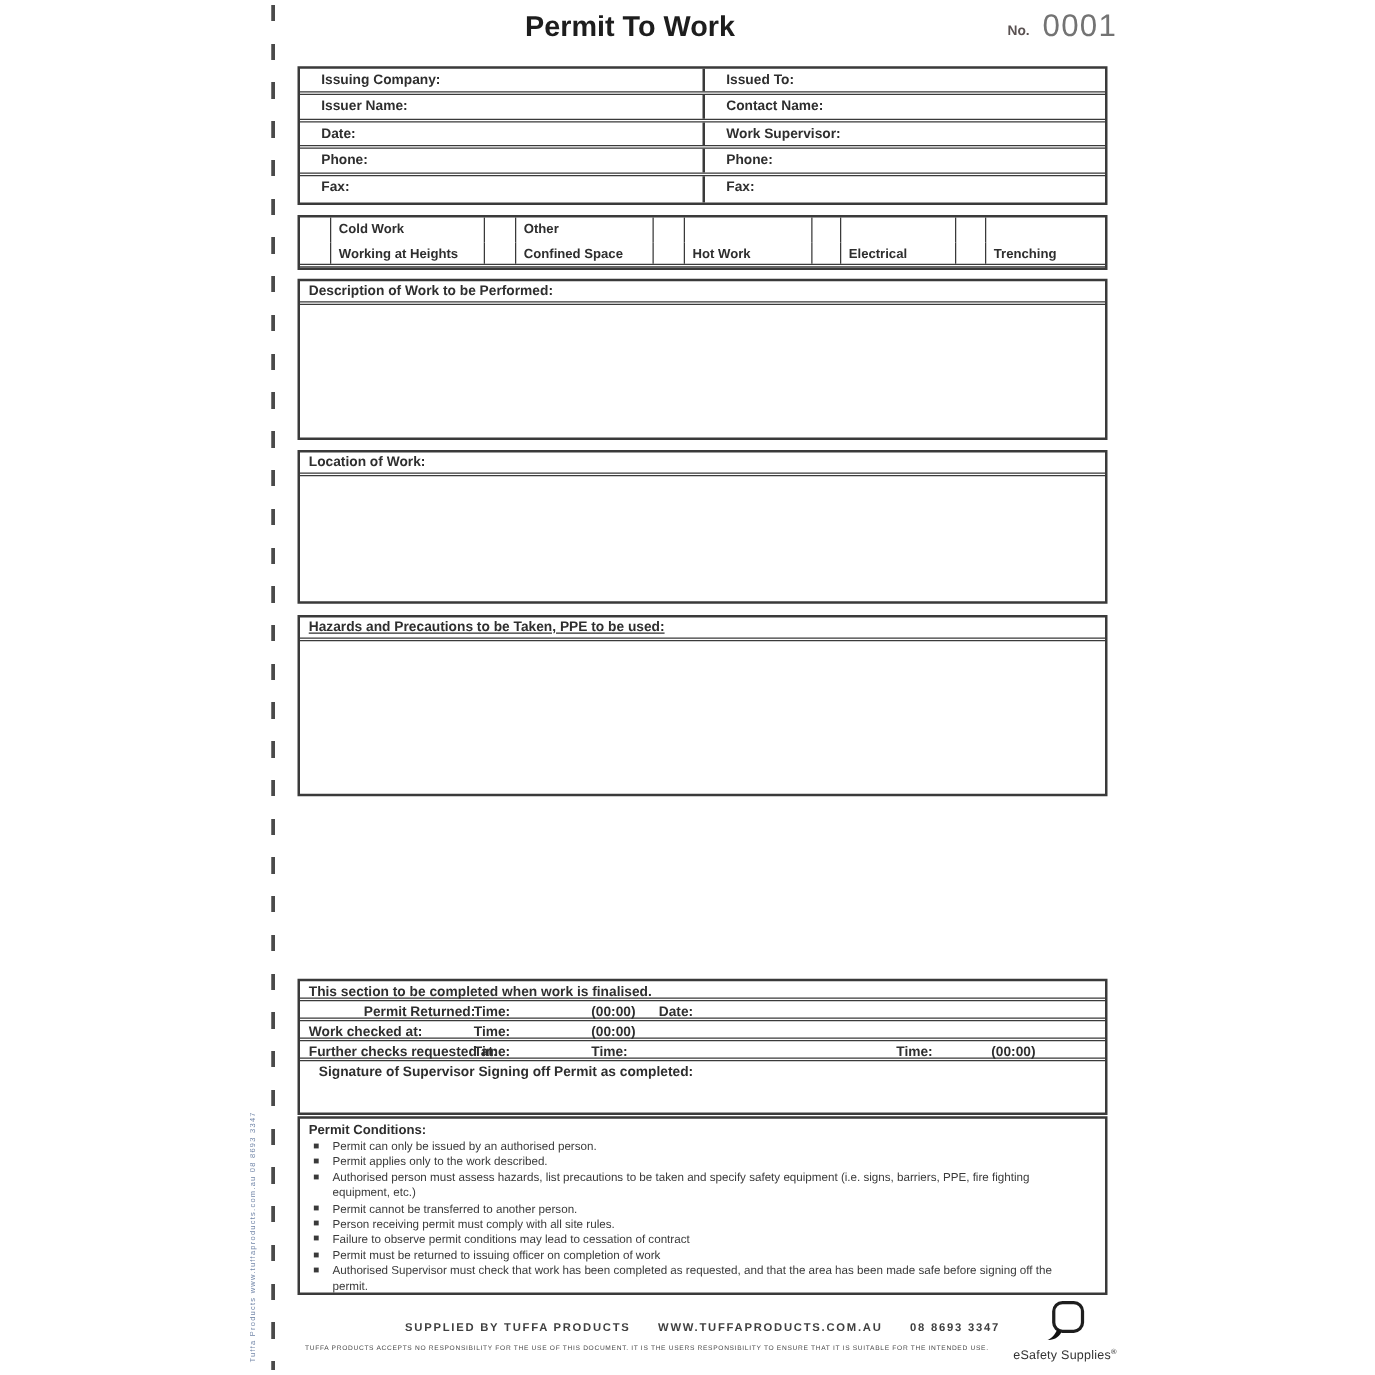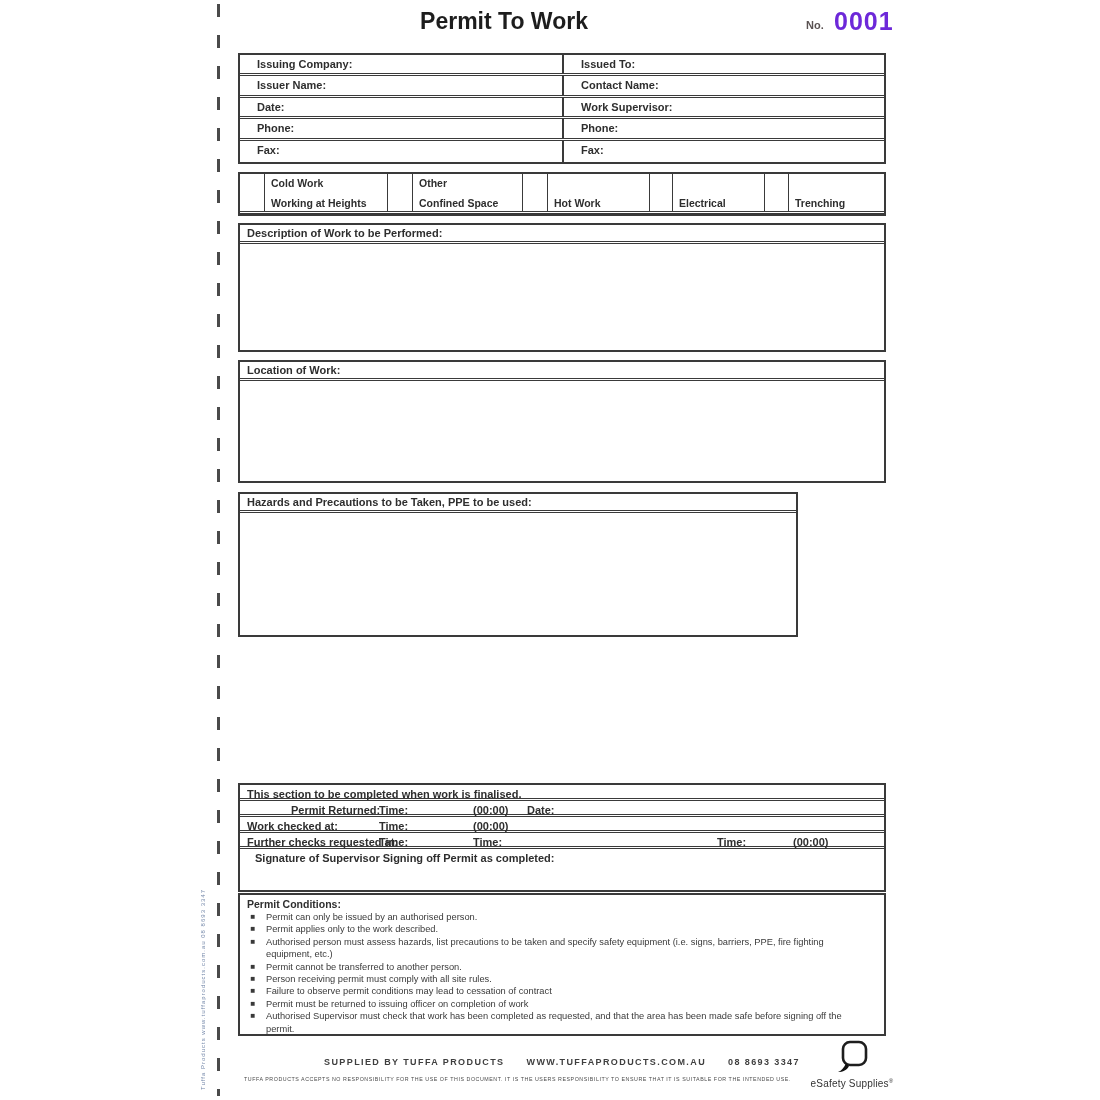--- a/index.html
+++ b/index.html
@@ -11,21 +11,21 @@
   .perf{position:absolute;left:217px;top:4px;width:3px;height:1092px;
         background:repeating-linear-gradient(to bottom,#4a4a4a 0 13px,transparent 13px 31px);}
   .edge-vert{position:absolute;left:200px;top:795px;height:295px;width:11px;
              writing-mode:vertical-rl;transform:rotate(180deg);font-size:6px;letter-spacing:1px;
              color:#7286a8;white-space:nowrap;overflow:hidden;filter:blur(0.6px);}
 
   
   .title{position:absolute;left:338px;top:8px;width:332px;text-align:center;
          font-size:23px;font-weight:700;color:#1d1d1d;letter-spacing:0px;}
   .no-label{position:absolute;left:806px;top:19px;font-size:11px;font-weight:700;color:#5a5252;}
-  .no-value{position:absolute;left:834px;top:7px;font-size:25px;font-weight:700;color:#6d28d9;letter-spacing:1px;}
+  .no-value{position:absolute;left:834px;top:7px;font-size:25px;font-weight:400;color:#737373;letter-spacing:1px;}
 
   
   .boxed{position:absolute;border:2px solid #3a3a3a;box-sizing:border-box;background:#fff;}
 
   
   .ct-row{display:grid;grid-template-columns:324px 1fr;height:21.4px;box-sizing:border-box;
           border-bottom:3px double #3a3a3a;}
   .ct-row:last-child{border-bottom:none;}
   .ct-cell{padding:3px 0 0 17px;font-size:11px;font-weight:700;box-sizing:border-box;}
   .ct-cell.first{border-right:2px solid #3a3a3a;}
@@ -129,21 +129,21 @@
   <div class="boxed" style="left:238px;top:223px;width:648px;height:129px;display:flex;flex-direction:column;">
     <div class="sec-h">Description of Work to be Performed:</div>
     <div class="sec-body"></div>
   </div>
 
   <div class="boxed" style="left:238px;top:360px;width:648px;height:123px;display:flex;flex-direction:column;">
     <div class="sec-h">Location of Work:</div>
     <div class="sec-body"></div>
   </div>
 
-  <div class="boxed" style="left:238px;top:492px;width:560px;height:145px;display:flex;flex-direction:column;">
+  <div class="boxed" style="left:238px;top:492px;width:648px;height:145px;display:flex;flex-direction:column;text-decoration:underline;">
     <div class="sec-h">Hazards and Precautions to be Taken, PPE to be used:</div>
     <div class="sec-body"></div>
   </div>
 
 
   <div class="boxed" style="left:238px;top:783px;width:648px;height:109px;">
     <div class="fin-row">
       <span style="left:7px;">This section to be completed when work is finalised.</span>
     </div>
     <div class="fin-row">

